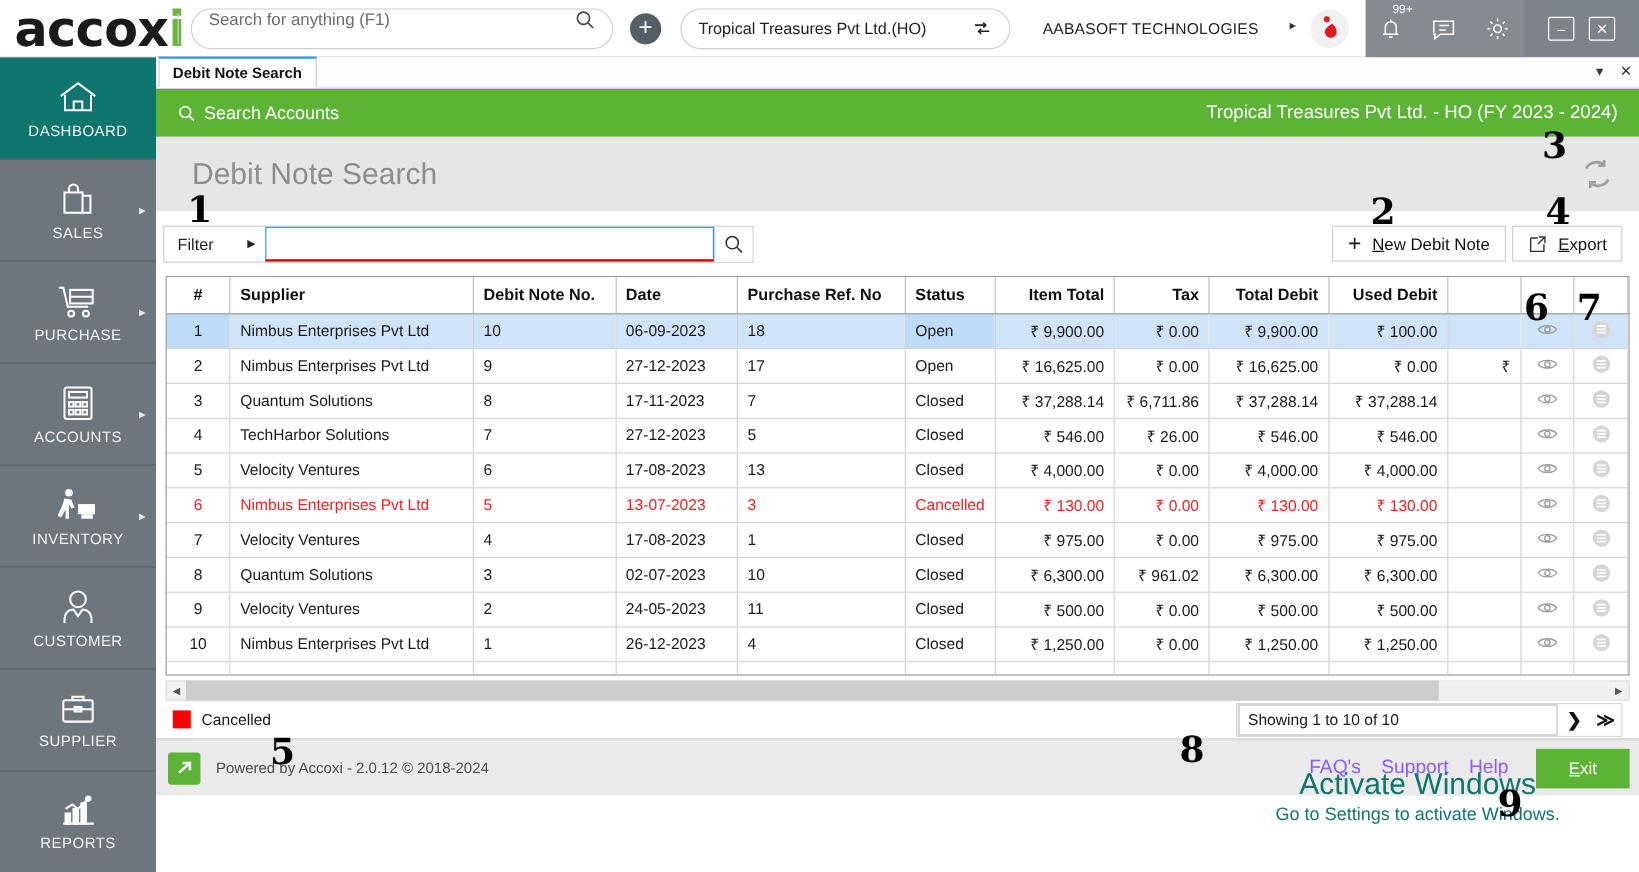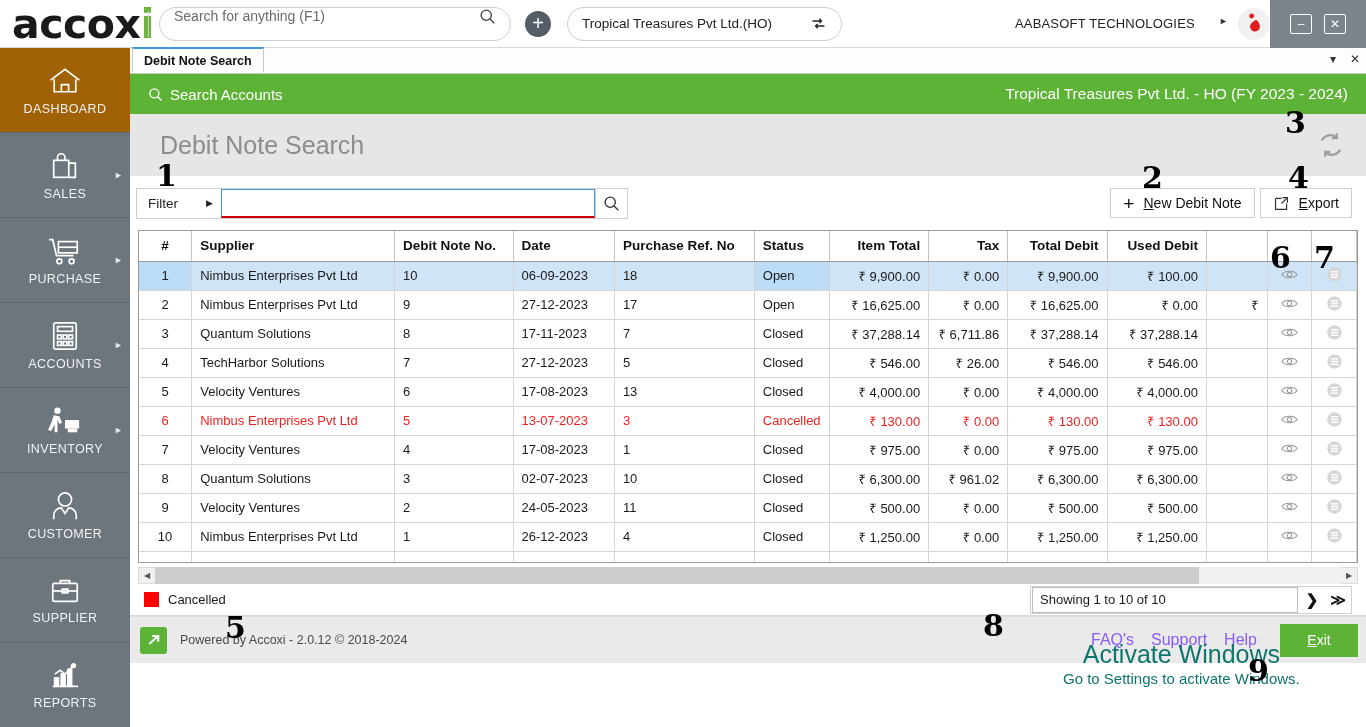--- a/index.html
+++ b/index.html
@@ -76,21 +76,21 @@
   
   .sidebar {
     position: absolute; left: 0; top: 48px; width: 130px; height: 679px;
     background: #6d757d;
   }
   .side-item {
     position: relative; height: 85px; border-bottom: 1px solid #5d656d;
     display: flex; flex-direction: column; align-items: center;
     justify-content: center; gap: 5px; color: #fff;
   }
-  .side-item.active { background: #a16207; }
+  .side-item.active { background: #0f766e; }
   .side-label { font-size: 12.5px; letter-spacing: 0.4px; color: #f2f2f2; }
   .side-arrow {
     position: absolute; right: 7px; top: 50%; transform: translateY(-50%);
     font-size: 9px; color: #e8e8e8;
   }
 
   
   .main { position: absolute; left: 130px; top: 48px; width: 1236px; height: 679px; background:#fff; }
 
   .tabstrip {
@@ -265,20 +265,45 @@
     </div>
     <div class="org-name">
       <span>AABASOFT TECHNOLOGIES</span>
       <span class="org-caret">►</span>
     </div>
     <div class="avatar">
       <svg width="19" height="21" viewBox="0 0 20 22">
         <circle cx="7" cy="3.2" r="2.6" fill="#e01b1b"></circle>
         <path d="M11.5 7 C5 11, 4 14, 6.6 17.6 C9.4 21.2, 16 19.4, 15.6 14 C15.3 10.6, 13.6 8.2, 11.5 7 Z" fill="#e01b1b"></path>
       </svg>
+    </div>
+    <div class="tb-icons">
+      <span class="icon-sq bell-wrap">
+        <span class="badge99">99+</span>
+        <svg width="20" height="21" viewBox="0 0 22 22" fill="none" stroke="#fff" stroke-width="1.4">
+          <path d="M6 16 V10 a5 5 0 0 1 10 0 v6"></path>
+            <line x1="4" y1="16.5" x2="18" y2="16.5"></line>
+          <path d="M9.5 18.5 a1.8 1.8 0 0 0 3 0"></path>
+            <line x1="11" y1="4.6" x2="11" y2="3"></line>
+        </svg>
+      </span>
+      <span class="icon-sq">
+        <svg width="22" height="20" viewBox="0 0 24 22" fill="none" stroke="#fff" stroke-width="1.4">
+          <path d="M3 4 h18 v12 h-12 l-5 4 v-4 h-1 z"></path>
+          <line x1="8" y1="8" x2="17" y2="8"></line>
+            <line x1="8" y1="12" x2="14" y2="12"></line>
+        </svg>
+      </span>
+      <span class="icon-sq">
+        <svg width="22" height="22" viewBox="0 0 24 24" fill="none" stroke="#fff" stroke-width="1.4">
+          <circle cx="12" cy="12" r="3.4"></circle>
+          <path d="M12 2.8 v2.6 M12 18.6 v2.6 M2.8 12 h2.6 M18.6 12 h2.6
+                   M5.5 5.5 l1.9 1.9 M16.6 16.6 l1.9 1.9 M18.5 5.5 l-1.9 1.9 M7.4 16.6 l-1.9 1.9"></path>
+        </svg>
+      </span>
     </div>
     <div class="tb-win">
       <span class="win-btn">–</span>
       <span class="win-btn">✕</span>
     </div>
   </div>
 
   <div class="sidebar">
 
     <div class="side-item active">

